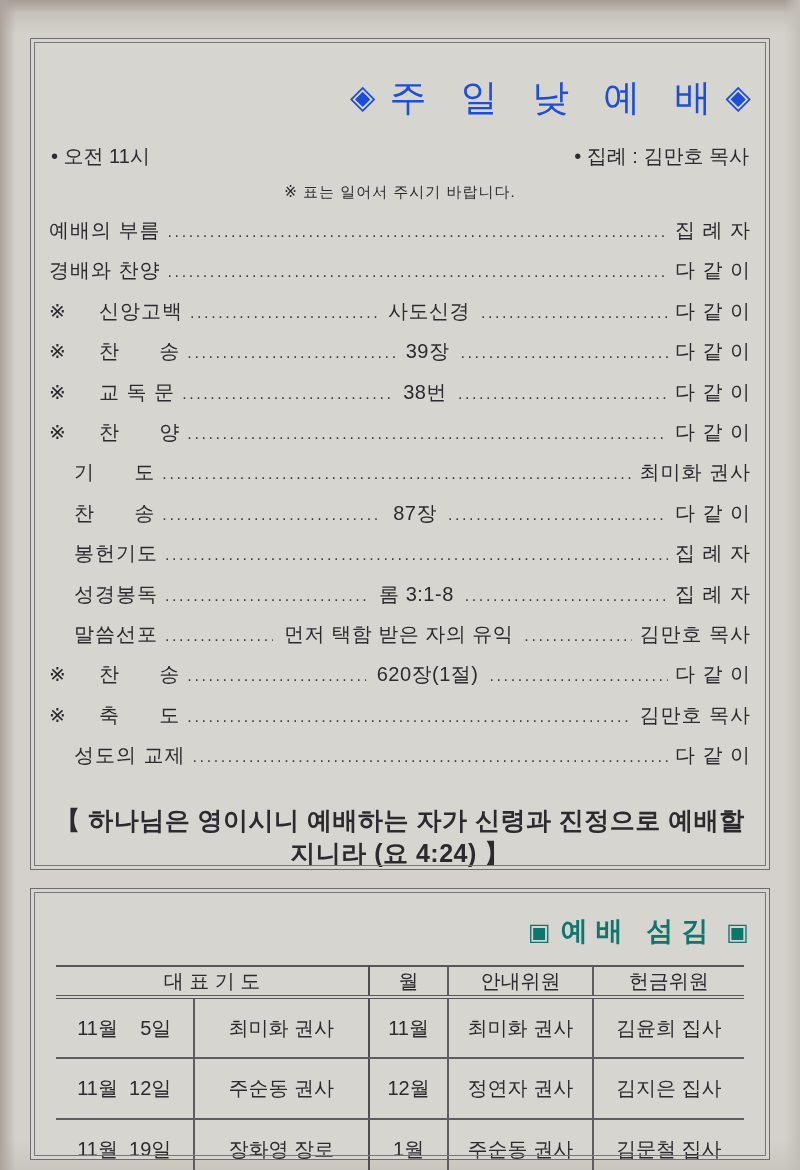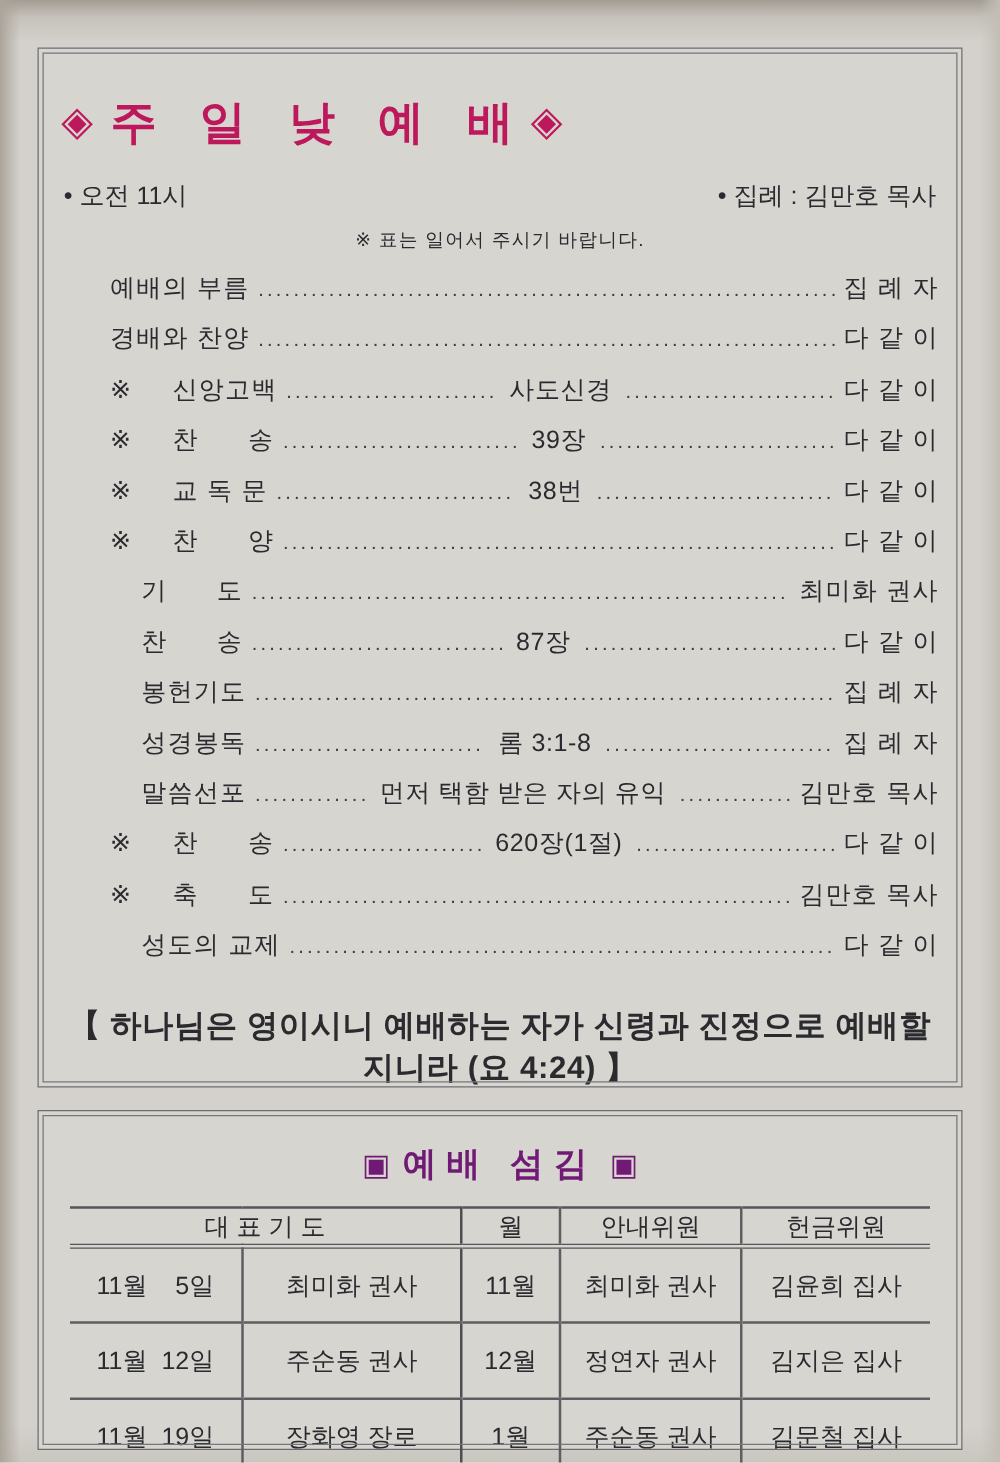--- a/index.html
+++ b/index.html
@@ -16,43 +16,43 @@
 
   .panel {
     position:relative; margin:0 30px; background:#d7d5d0;
     border:1.5px solid #6d6d70;
   }
   .panel::before { content:""; position:absolute; inset:3px; border:1px solid #77777a; pointer-events:none; }
   .panel-order { margin-top:38px; height:832px; padding:26px 18px 0 18px; }
   .panel-serving { margin-top:18px; height:272px; padding:20px 20px 0 20px; }
 
   
-  .svc-title { text-align:left; font-size:37px; font-weight:bold; letter-spacing:12px; color:#be185d; margin-top:8px; }
+  .svc-title { text-align:right; font-size:37px; font-weight:normal; letter-spacing:12px; color:#1d4ed8; margin-top:8px; }
   .svc-title .dia { font-size:33px; letter-spacing:0; vertical-align:2px; }
   .svc-title .dia.left { margin-right:14px; }
   .svc-title .dia.right{ margin-left:2px; }
 
   .info-row { display:flex; justify-content:space-between; margin-top:20px; font-size:20px; padding:0 2px; }
   .stand-note { text-align:center; font-size:15px; margin-top:13px; letter-spacing:1px; }
 
   .order-list { margin-top:15px; }
-  .order-row { display:flex; align-items:baseline; height:40.4px; font-size:20px;margin-left:39px; }
+  .order-row { display:flex; align-items:baseline; height:40.4px; font-size:20px; }
   .order-marker { display:inline-block; white-space:pre; font-size:20px; }
   .order-label { white-space:pre; letter-spacing:1px; }
   .order-center { white-space:pre; letter-spacing:0.5px; padding:0 4px; }
   .order-right { white-space:pre; letter-spacing:1px; text-align:left; }
   .leader { flex:1 1 0; overflow:hidden; white-space:nowrap; margin:0 7px; min-width:14px; }
   .leader::after {
     content:"......................................................................................................................................";
     font-size:16px; letter-spacing:2.6px; color:#3a3a3e;
   }
   .verse { text-align:center; font-size:25px; font-weight:600; margin-top:22px; letter-spacing:0.5px; }
 
   
-  .serving-title { text-align:center; font-size:27px; font-weight:bold; letter-spacing:8px; color:#701a75; margin-top:4px; }
+  .serving-title { text-align:right; font-size:27px; font-weight:bold; letter-spacing:8px; color:#0f766e; margin-top:4px; }
   .serving-title .sq { font-size:24px; letter-spacing:0; }
   .serving-title .sq.left { margin-right:10px; }
 
   .serving-table { width:688px; margin:16px auto 0 auto; border-collapse:collapse; table-layout:fixed; }
   .serving-table col.c-date { width:20%; } .serving-table col.c-name { width:25.5%; }
   .serving-table col.c-month{ width:11.5%; } .serving-table col.c-usher{ width:21%; }
   .serving-table col.c-offer{ width:22%; }
   .serving-table th, .serving-table td {
     text-align:center; font-size:20px; font-weight:normal; white-space:pre; color:#2b2b2f;
   }

